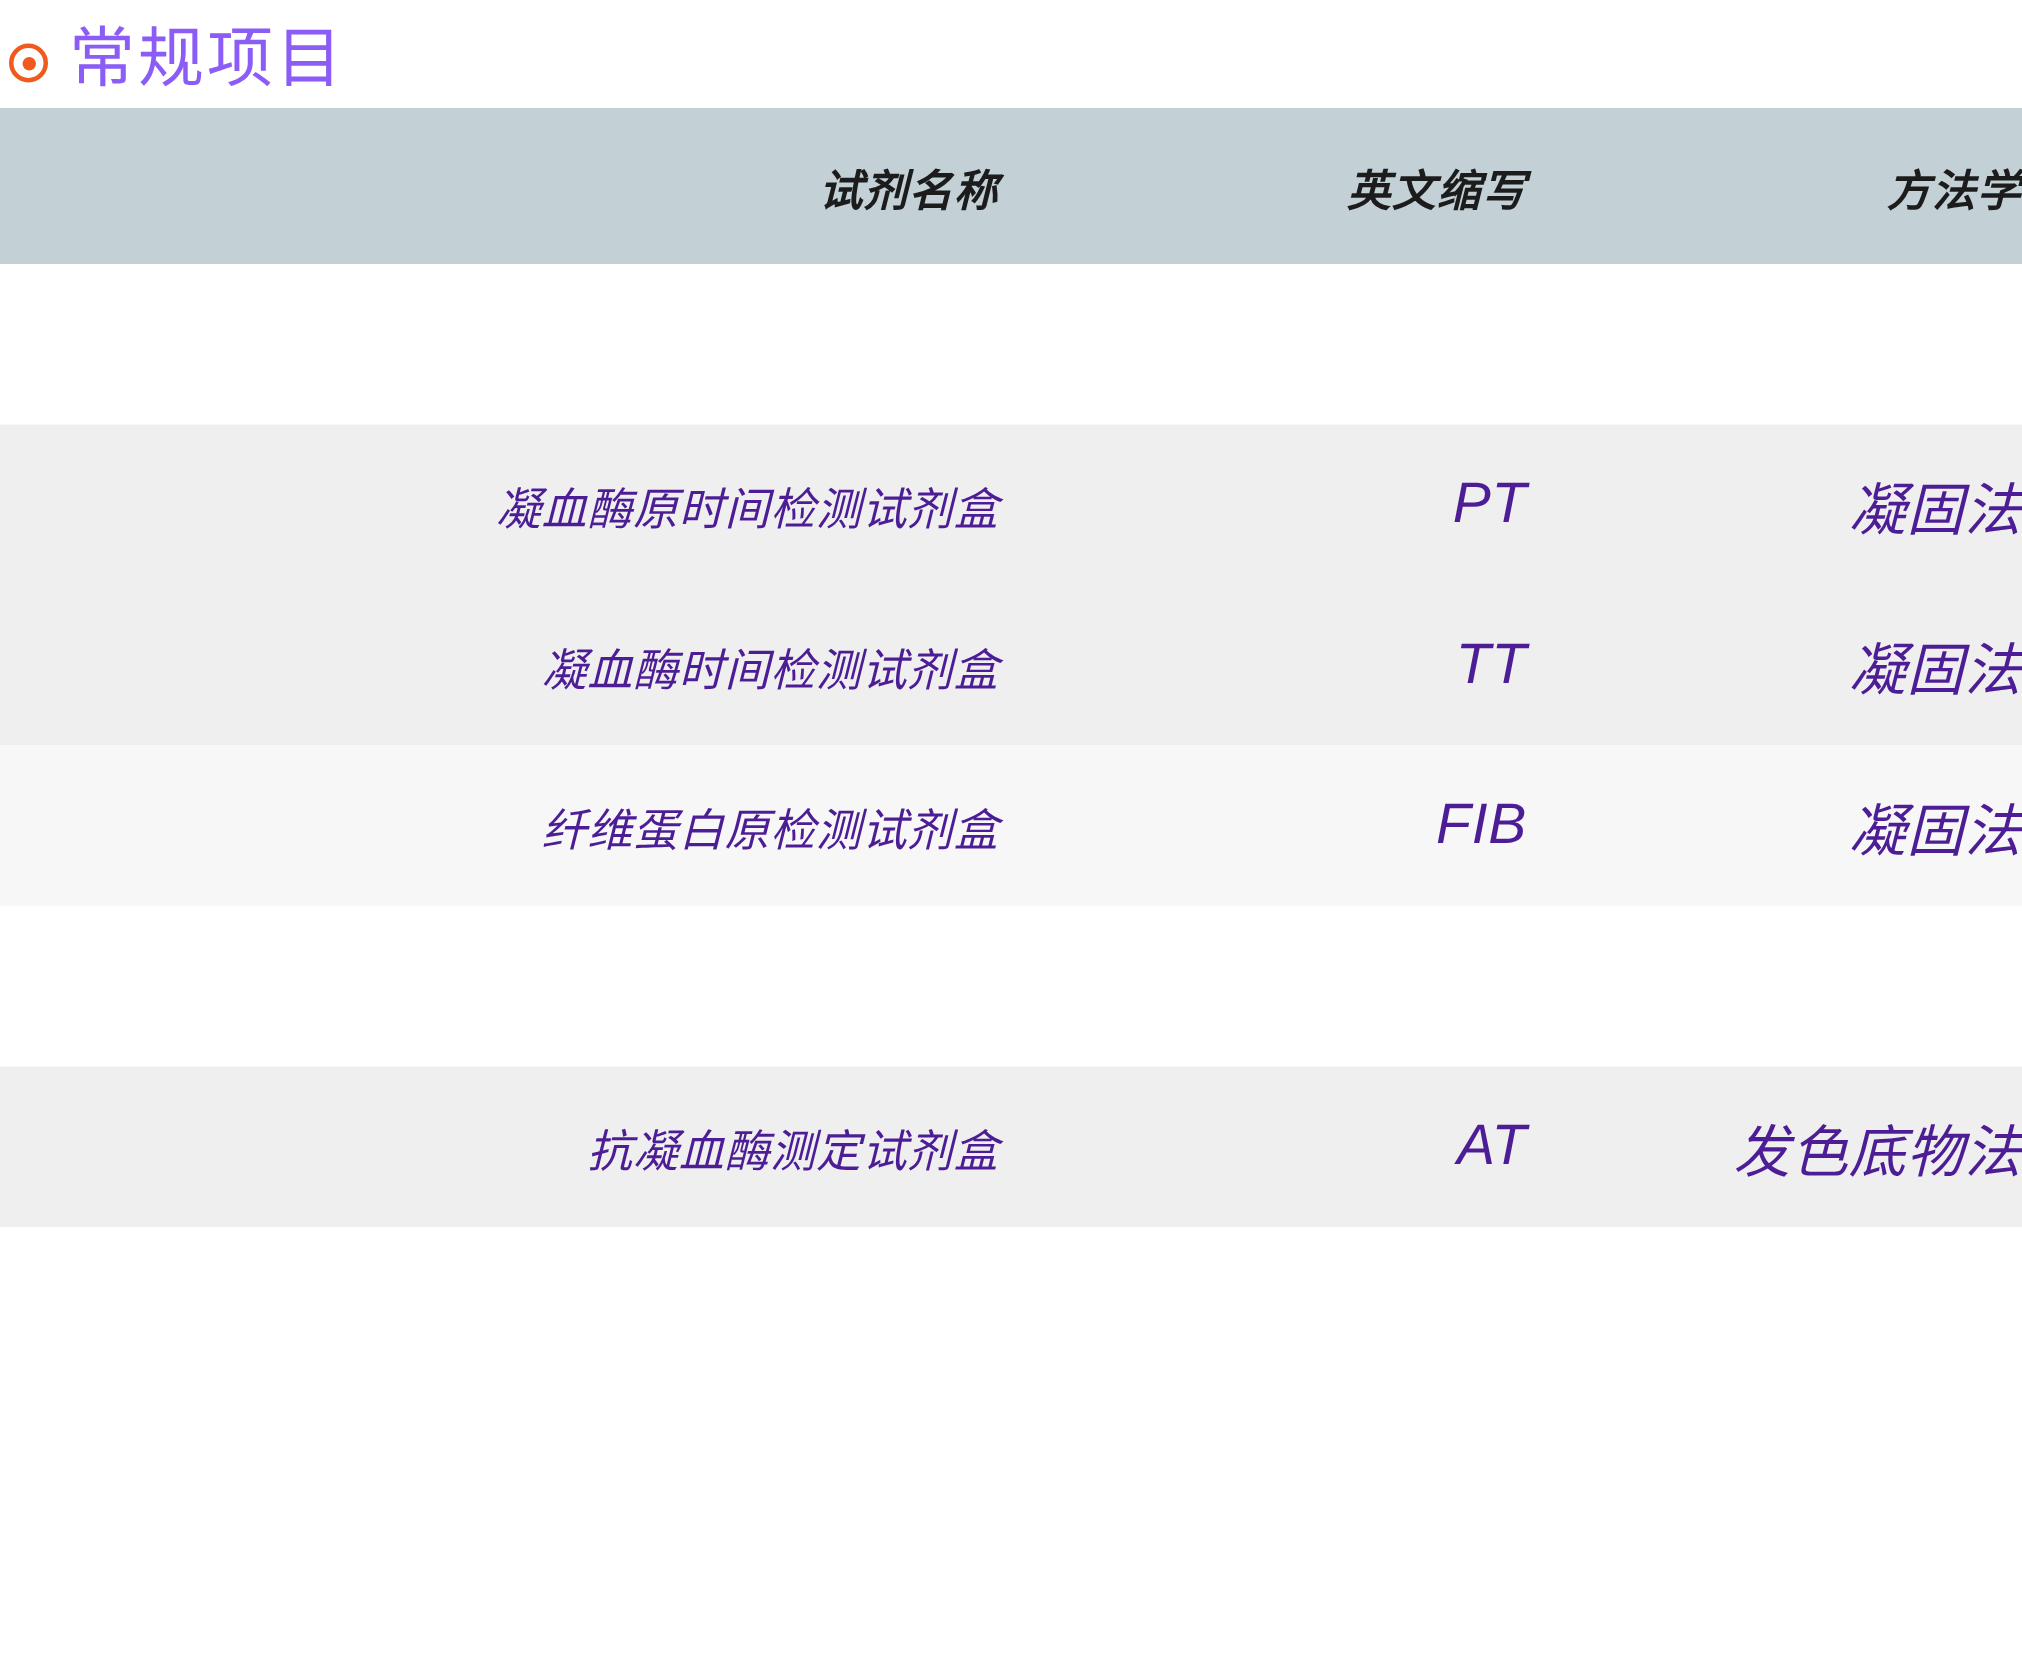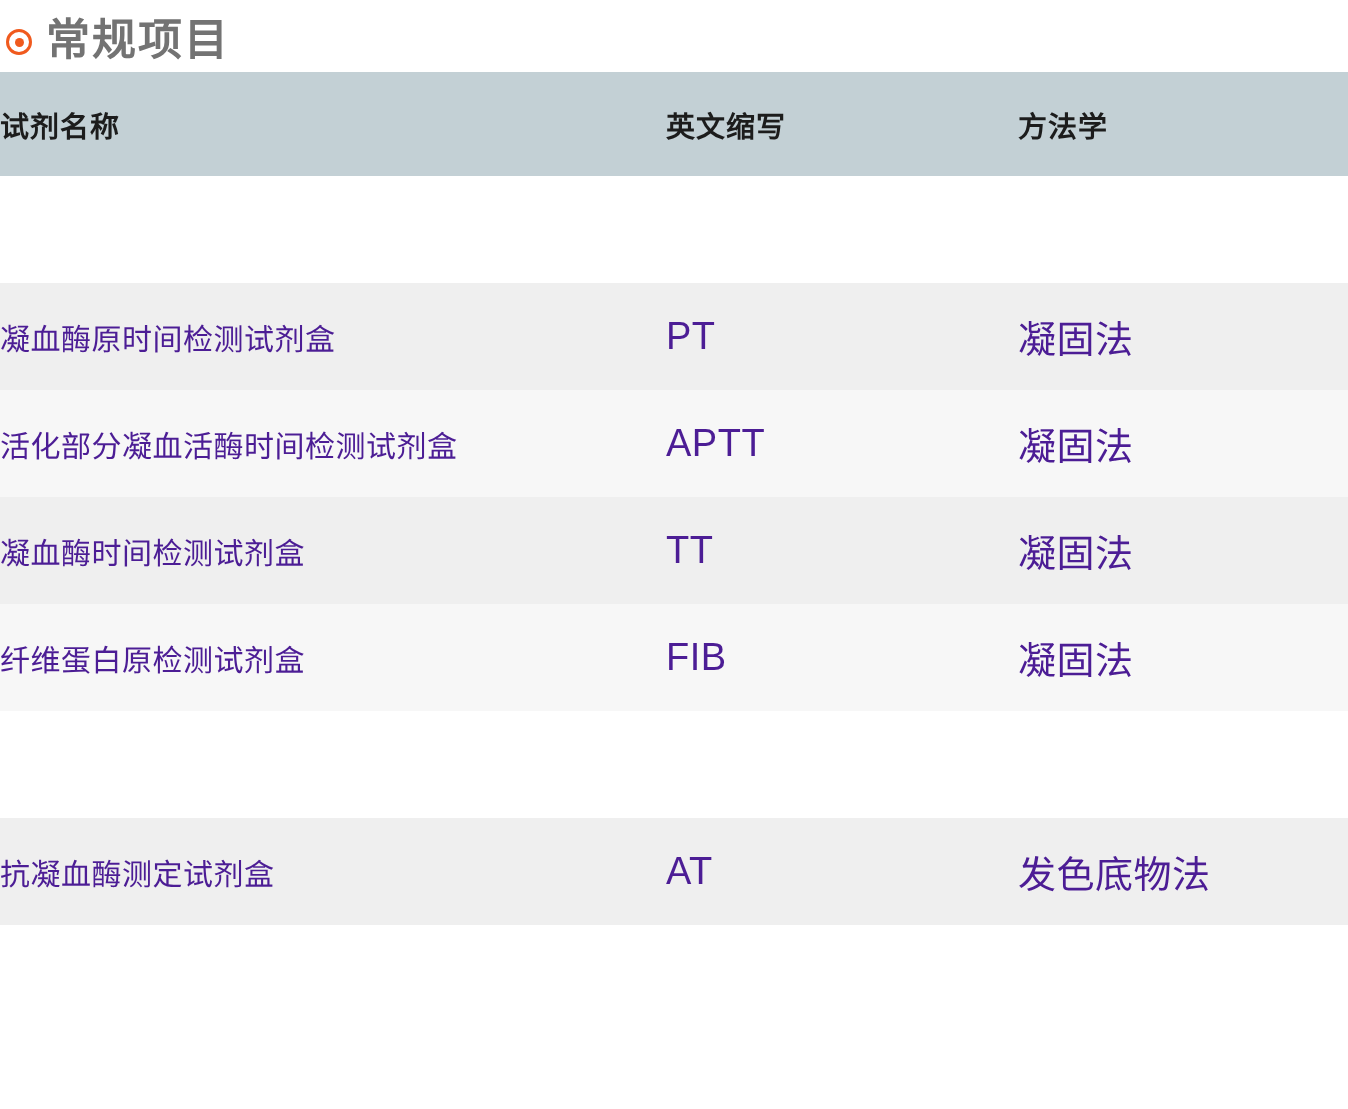--- a/index.html
+++ b/index.html
@@ -44,41 +44,42 @@
   }
   .title-bullet span {
     display: block;
     width: 9px;
     height: 9px;
     border-radius: 50%;
     background: #f05a1e;
   }
   .title-text {
     font-size: 44px;
-    font-weight: bold;
-    color: #737373;
+    font-weight: normal;
+    color: #8b5cf6;
     letter-spacing: 2px;
     line-height: 1;
   }
 
   
   .table {
     width: 1348px;
     border-collapse: collapse;
     table-layout: fixed;
   }
   .table col.c1 { width: 666px; }
   .table col.c2 { width: 352px; }
   .table col.c3 { width: 330px; }
 
   .table th, .table td {
-    text-align: left;
+    text-align: right;
     vertical-align: middle;
     padding: 0;
     border: none;
+    font-style: italic;
   }
 
   thead th {
     background: #c3d0d5;
     height: 104px;
     font-size: 29px;
     font-weight: bold;
     color: #1c1c1c;
     letter-spacing: 1px;
   }
@@ -148,25 +149,20 @@
         <td></td>
           <td></td>
           <td></td>
       </tr>
 
       <tr class="band-a">
         <td class="name">凝血酶原时间检测试剂盒</td>
         <td class="abbr">PT</td>
         <td class="method">凝固法</td>
       </tr>
-      <tr class="band-b">
-        <td class="name">活化部分凝血活酶时间检测试剂盒</td>
-        <td class="abbr">APTT</td>
-        <td class="method">凝固法</td>
-      </tr>
       <tr class="band-a">
         <td class="name">凝血酶时间检测试剂盒</td>
         <td class="abbr">TT</td>
         <td class="method">凝固法</td>
       </tr>
       <tr class="band-b">
         <td class="name">纤维蛋白原检测试剂盒</td>
         <td class="abbr">FIB</td>
         <td class="method">凝固法</td>
       </tr>

